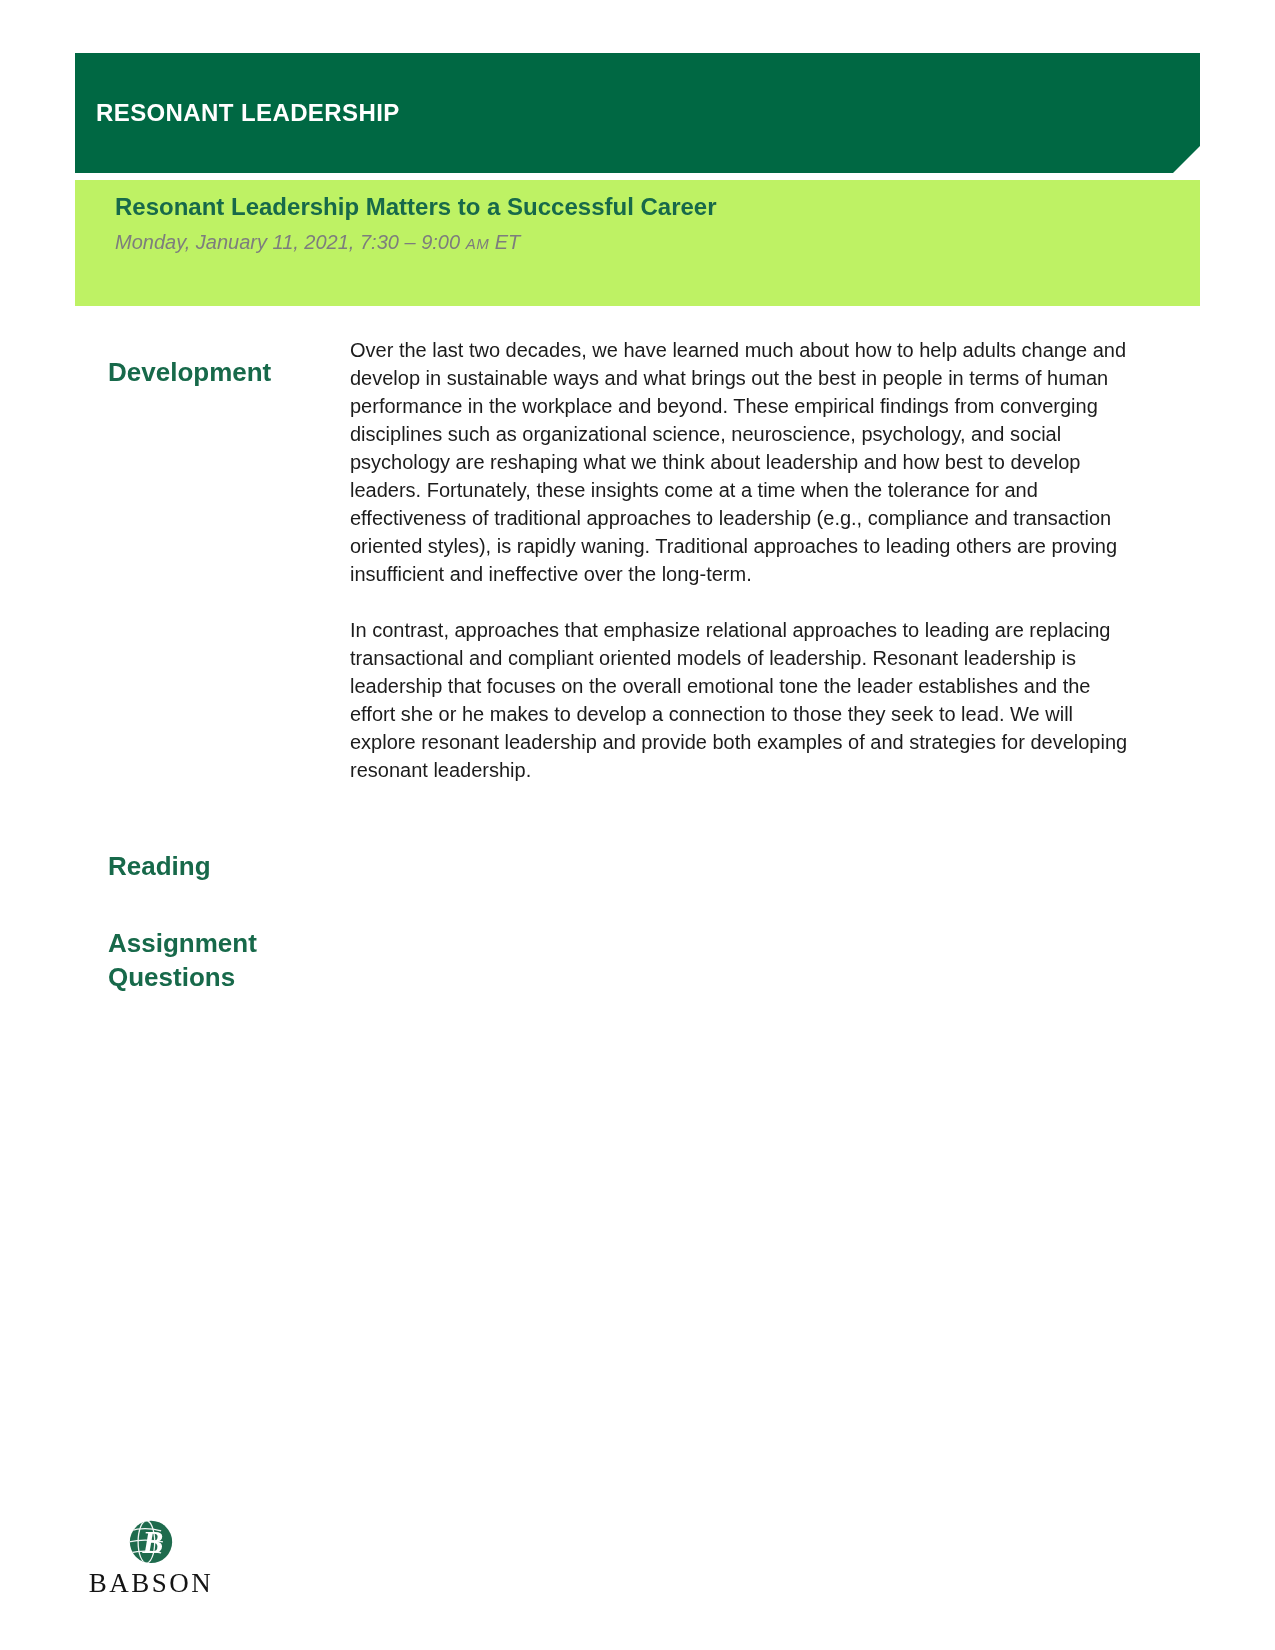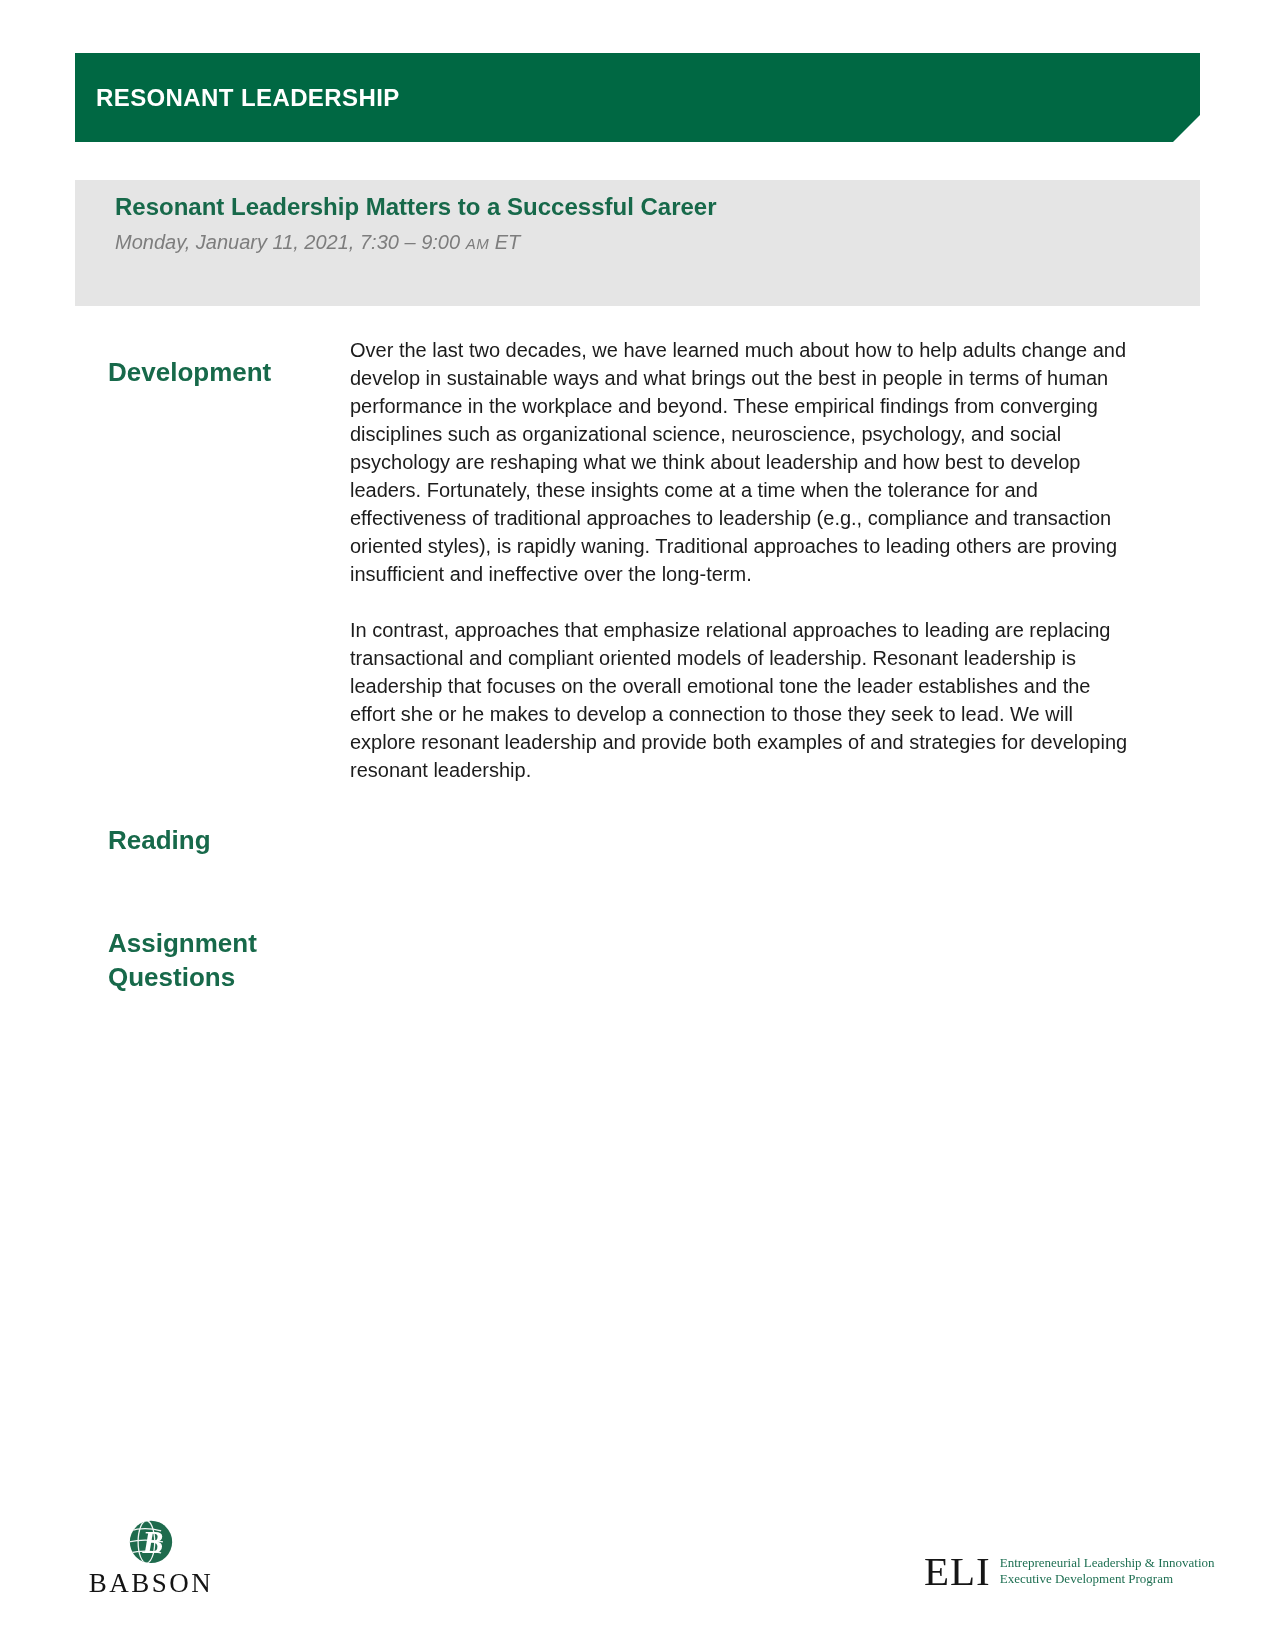--- a/index.html
+++ b/index.html
@@ -10,41 +10,41 @@
     background: #ffffff;
     overflow: hidden;
     font-family: "Liberation Sans", sans-serif;
     color: #1c1c1c;
   }
 
   
   .banner {
     position: absolute;
     left: 75px; top: 53px;
-    width: 1125px; height: 89px;
+    width: 1125px; height: 120px;
     background: #006843;
     clip-path: polygon(0 0, 100% 0, 100% calc(100% - 27px), calc(100% - 27px) 100%, 0 100%);
     display: flex;
     align-items: center;
     box-sizing: border-box;
     padding-left: 21px;
   }
   .banner-title {
     color: #ffffff;
     font-weight: bold;
     font-size: 24px;
     letter-spacing: 0.4px;
   }
 
   
   .session-box {
     position: absolute;
     left: 75px; top: 180px;
     width: 1125px; height: 126px;
-    background: #e5e5e5;
+    background: #bef264;
     box-sizing: border-box;
     padding: 9px 30px 0 40px;
   }
   .session-title {
     margin: 3px 0 5px 0;
     color: #17694a;
     font-size: 24px;
     font-weight: bold;
     line-height: 30px;
   }
@@ -76,21 +76,21 @@
   .sec-body {
     font-size: 20px;
     line-height: 28px;
     color: #1c1c1c;
   }
   .sec-body p { margin: 0 0 28px 0; }
   .sec-body p:last-child { margin-bottom: 0; }
   .sec-description { top: 336px; }
   .sec-description .sec-heading { margin-top: 20px; }
   .sec-reading { top: 806px; }
-  .sec-reading .sec-heading { margin-top: 18px; }
+  .sec-reading .sec-heading { margin-top: 44px; }
   .sec-assignment { top: 912px; }
   .sec-assignment .sec-heading { margin-top: 14px; line-height: 34px; }
   .heading-line { display: block; }
   .it { font-style: italic; }
 
   
   .babson-logo {
     position: absolute;
     left: 78px; top: 1516px;
     width: 146px;
@@ -171,21 +171,14 @@
         <ellipse cx="20" cy="28" rx="9" ry="23"></ellipse>
         <path d="M2 16 Q 18 11 36 16"></path>
         <path d="M1 28 Q 18 24 38 28"></path>
         <path d="M2 40 Q 18 36 36 40"></path>
       </g>
       <text x="27" y="40" font-family="Liberation Serif, serif" font-style="italic" font-weight="bold" font-size="34" fill="#ffffff" text-anchor="middle">B</text>
     </svg>
     <div class="babson-wordmark">BABSON</div>
   </div>
 
-  <div class="eli-logo">
-    <div class="eli-acronym">ELI</div>
-    <div class="eli-lines">
-      <div>Entrepreneurial Leadership &amp; Innovation</div>
-      <div>Executive Development Program</div>
-    </div>
-  </div>
 
 </div>
 
 </body></html>

